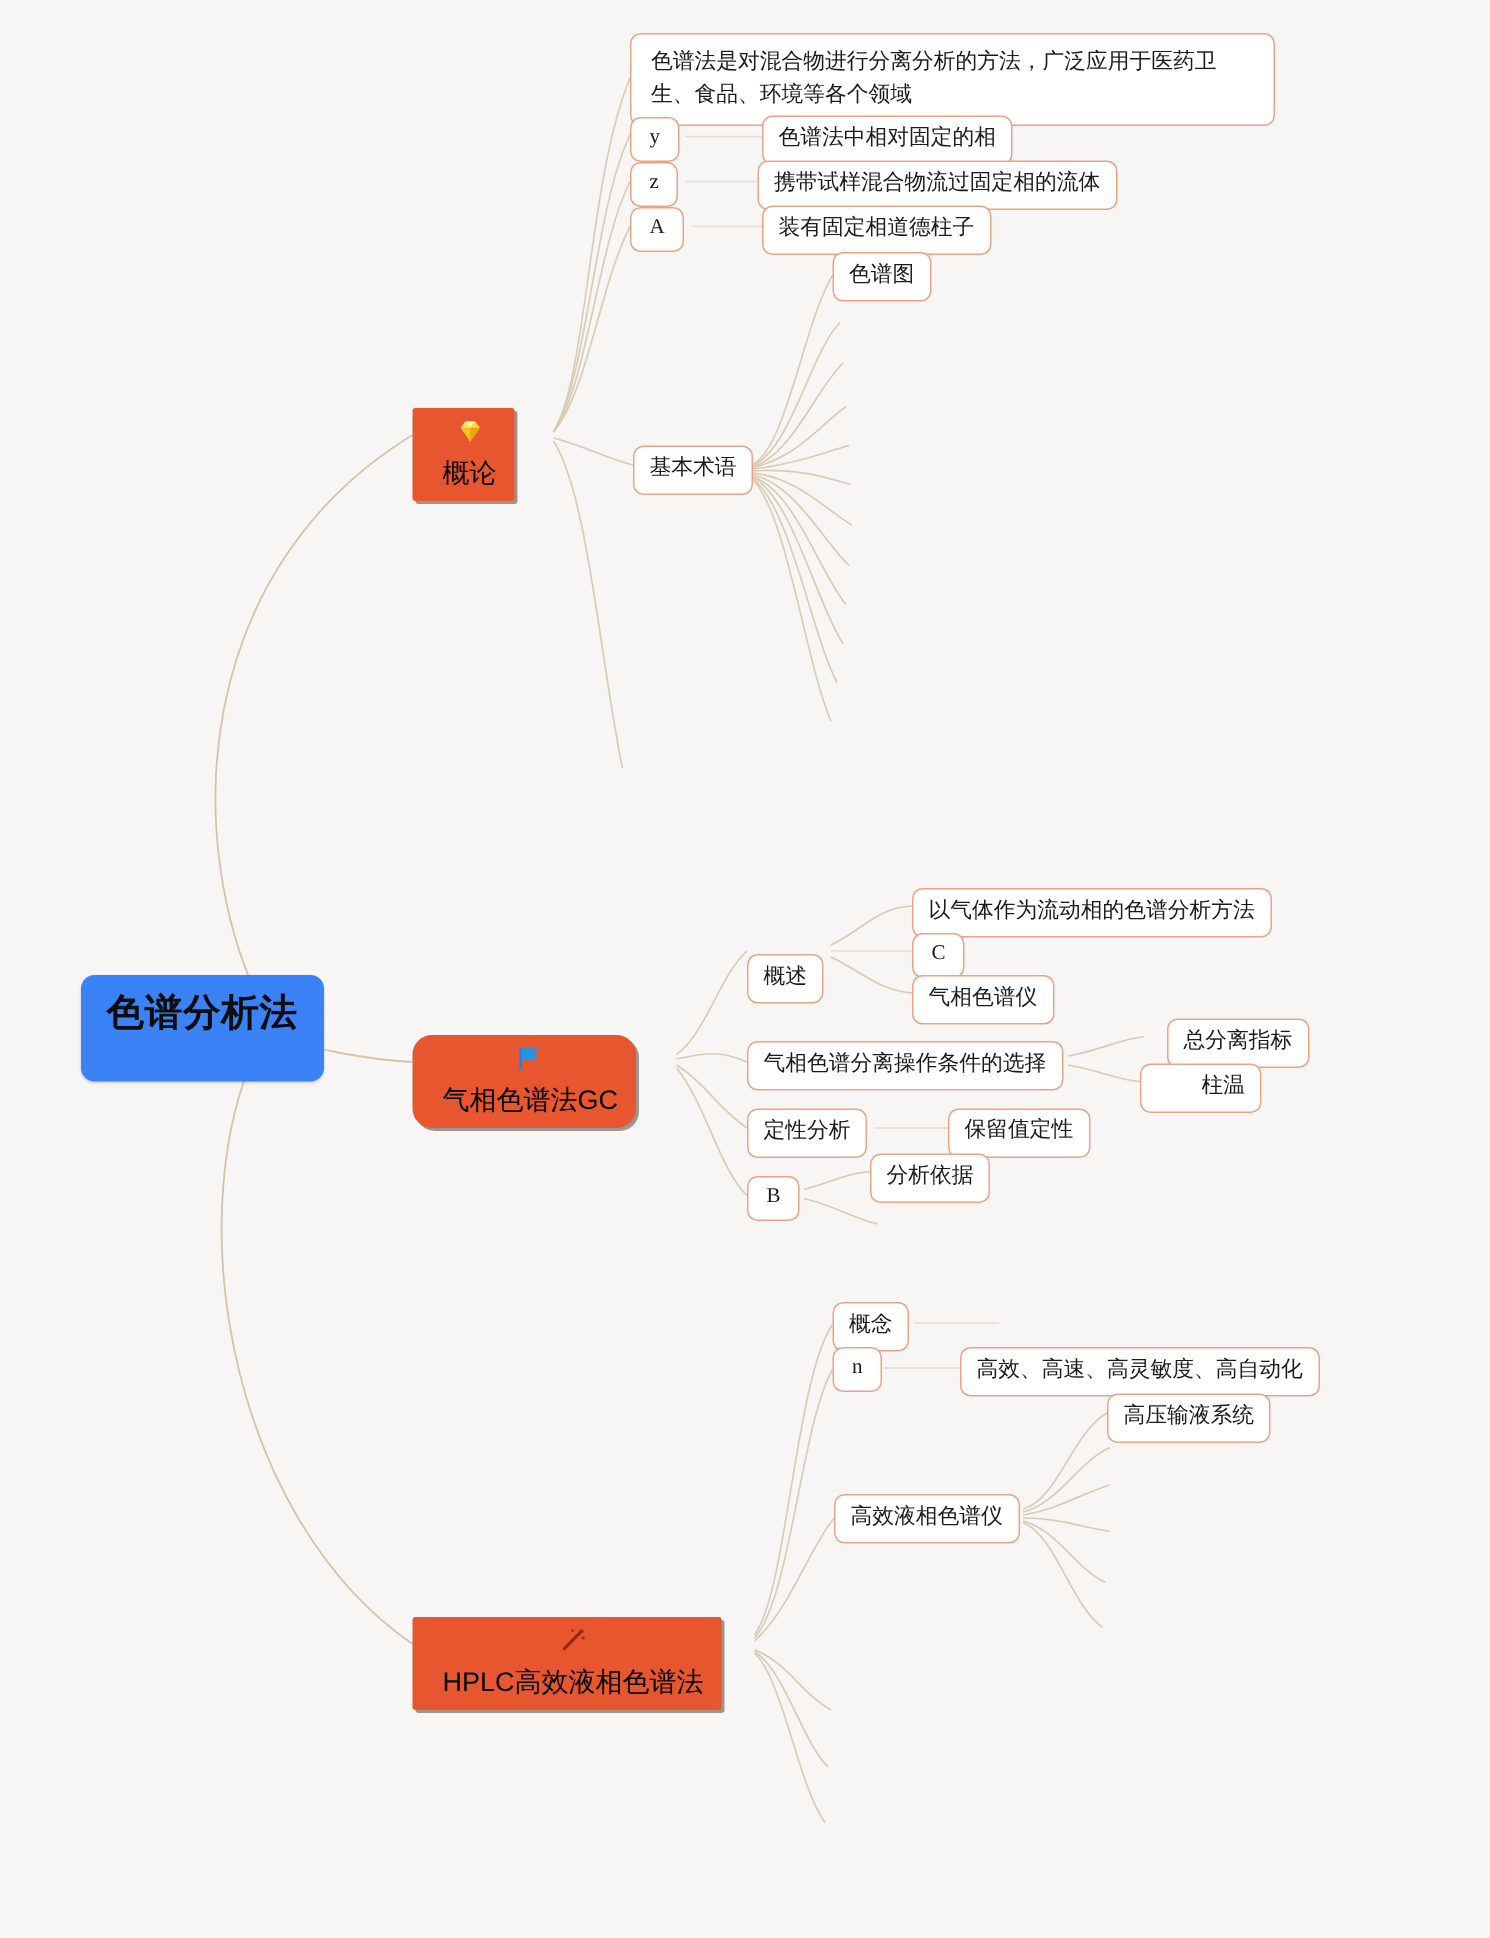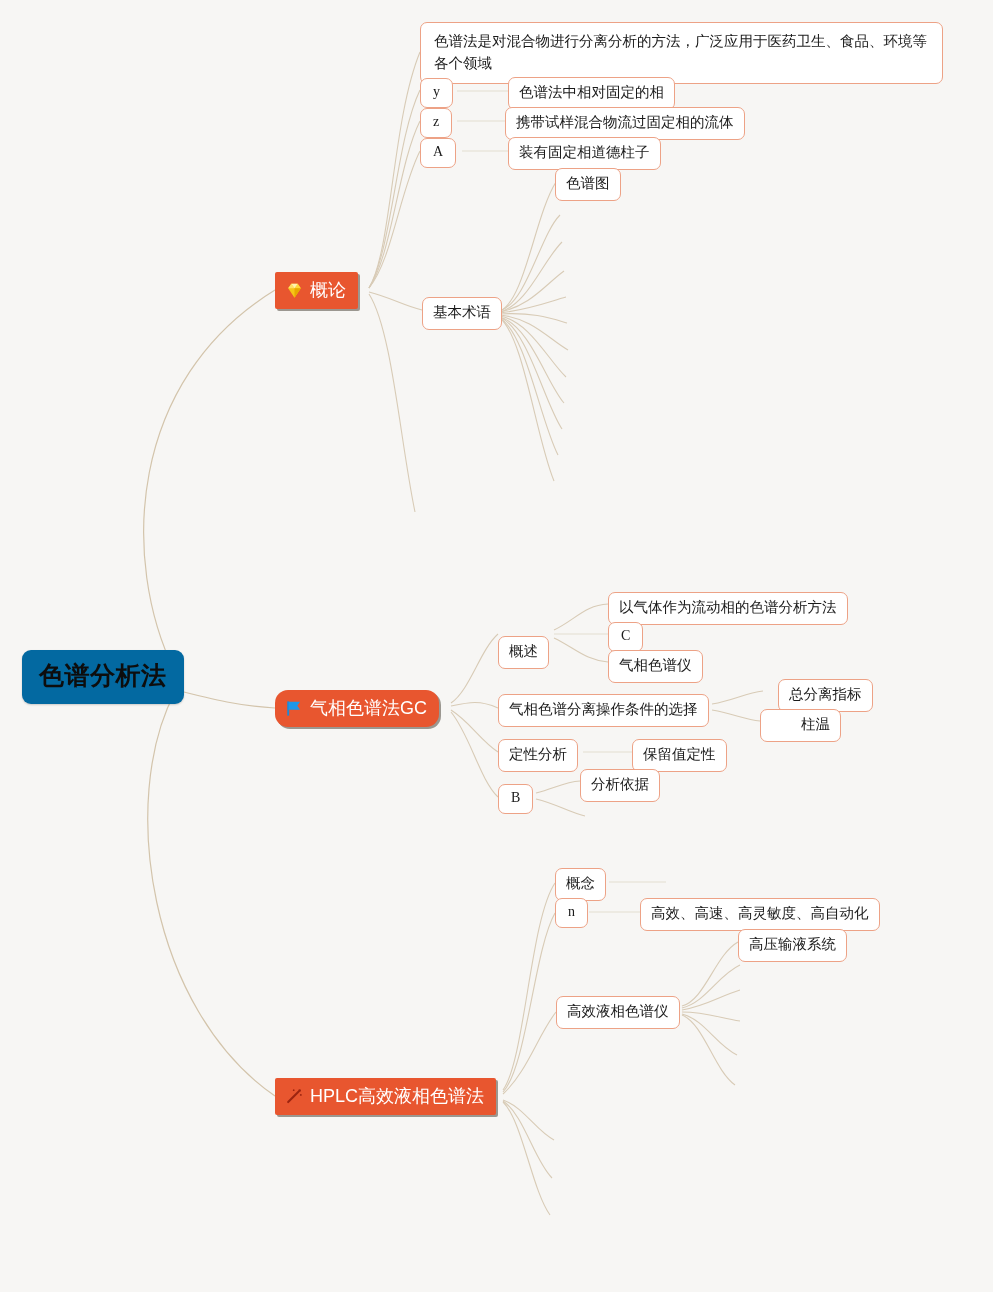--- a/index.html
+++ b/index.html
@@ -16,39 +16,41 @@
     position: absolute;
     display: flex; align-items: center;
     white-space: nowrap;
     font-size: 14.5px;
     color: #1a1a1a;
     line-height: 1.35;
   }
 
   
   .node.root {
-    background: #0369a1;
+    background: #3b82f6;
     border-radius: 9px;
-    padding: 9px 17px 11px 17px;
+    padding: 9px 17px 28px 17px;
     font-size: 25px;
     font-weight: bold;
     color: #0d0d0d;
     letter-spacing: 0.5px;
     box-shadow: 0 1px 2px rgba(0,0,0,0.18);
+    margin-left: 32px;
   }
 
   
   .node.topic {
     background: #e8562f;
     border-radius: 2px;
-    padding: 6px 12px 7px 10px;
+    padding: 6px 12px 7px 20px;
     font-size: 18px;
-    color: #ffffff;
+    color: #000000;
     box-shadow: 2px 2px 0 0 #9b9790;
     gap: 6px;
+    flex-direction: column;
   }
   .node.topic .ic { display:inline-block; width:19px; height:19px; flex:none; position:relative; }
 
   
   .node.leaf {
     background: #ffffff;
     border: 1.6px solid #eda286;
     border-radius: 7px;
     padding: 5px 10px 6px 10px;
     font-size: 14.5px;
@@ -146,21 +148,21 @@
         <polygon points="4,9 8,3.5 16,3.5 20,9 12,21" fill="#f7c518"></polygon>
         <polygon points="4,9 8,3.5 12,9" fill="#ffe066"></polygon>
         <polygon points="16,3.5 20,9 12,9" fill="#ffd83d"></polygon>
         <polygon points="12,9 20,9 12,21" fill="#e8a900"></polygon>
         <polygon points="8,3.5 16,3.5 12,9" fill="#fff3b0"></polygon>
       </svg>
     </span>
     <span>概论</span>
   </div>
 
-  <div class="node leaf wide multiline" style="left:420px; top:22px; width:523px;padding-left:13px;">
+  <div class="node leaf wide multiline" style="left:420px; top:22px; width:430px;padding-left:13px;">
     <span>色谱法是对混合物进行分离分析的方法，广泛应用于医药卫生、食品、环境等各个领域</span>
   </div>
 
   <div class="node leaf tiny" style="left:420px; top:78px;">
     <span>y</span>
   </div>
   <div class="node leaf" style="left:508px; top:77px;">
     <span>色谱法中相对固定的相</span>
   </div>
 
@@ -215,21 +217,21 @@
   <div class="node leaf" style="left:762px; top:679px;margin-left:16px;">
     <span>总分离指标</span>
   </div>
   <div class="node leaf" style="left:760px; top:709px;padding-left:40px;">
     <span>柱温</span>
   </div>
 
   <div class="node leaf" style="left:498px; top:739px;">
     <span>定性分析</span>
   </div>
-  <div class="node leaf" style="left:632px; top:739px;">
+  <div class="node leaf" style="left:632px; top:739px;font-family:Liberation Mono, monospace;">
     <span>保留值定性</span>
   </div>
 
   <div class="node leaf tiny" style="left:498px; top:784px;">
     <span>B</span>
   </div>
   <div class="node leaf" style="left:580px; top:769px;">
     <span>分析依据</span>
   </div>
 

